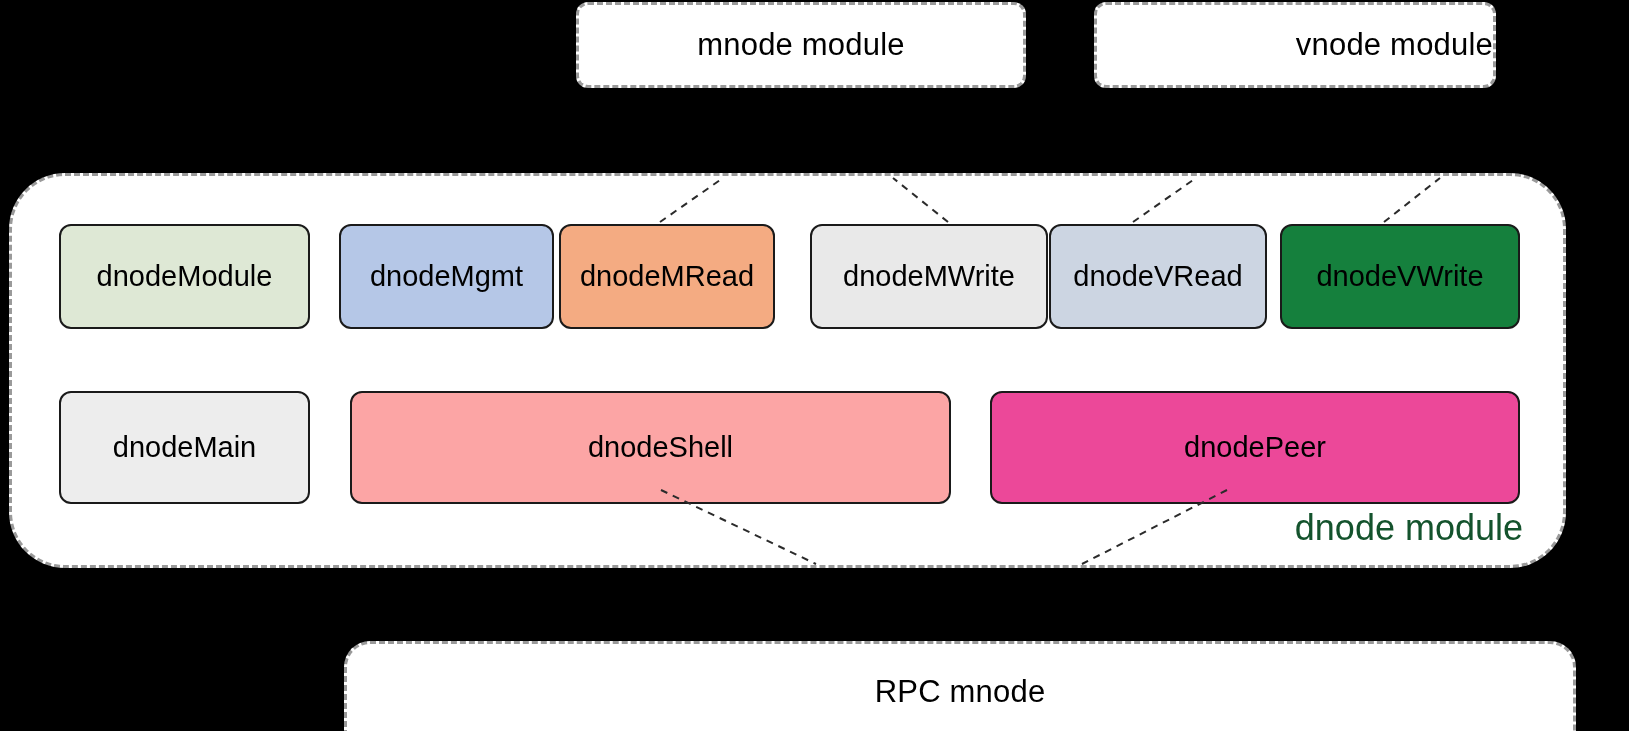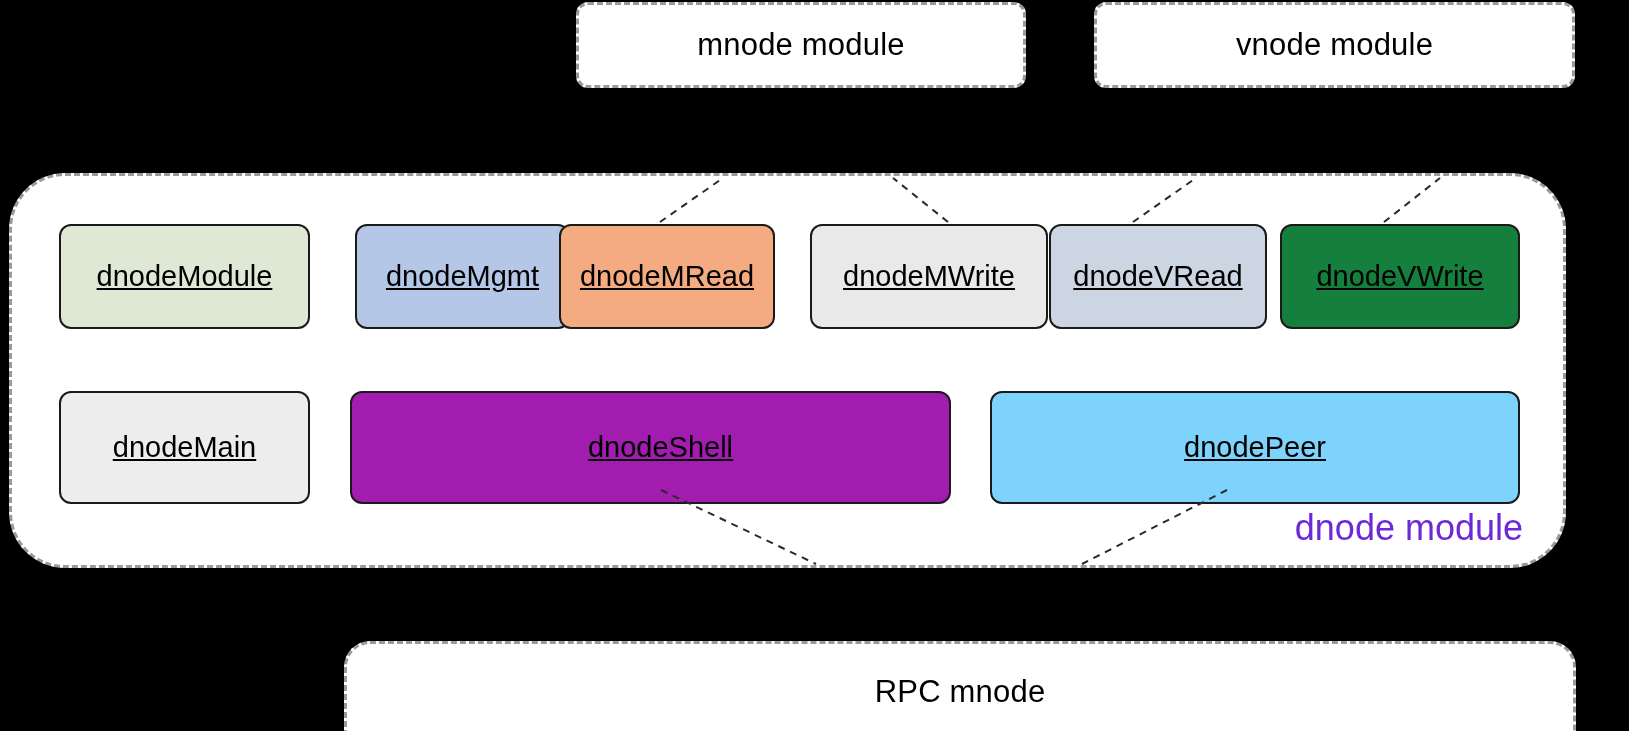--- a/index.html
+++ b/index.html
@@ -39,22 +39,23 @@
 
   #mnode-module {
     left: 576px;
     top: 2px;
     width: 450px;
     height: 86px;
   }
   #vnode-module {
     left: 1094px;
     top: 2px;
-    width: 481px;
+    width: 402px;
     height: 86px;
+    justify-content: flex-end;
   }
   #rpc-module {
     left: 344px;
     top: 641px;
     width: 1232px;
     height: 120px;
     border-radius: 26px;
   }
   #rpc-module .module-label {
     margin-top: -18px;
@@ -70,43 +71,42 @@
     background: #ffffff;
     border: 3px dashed #9a9a9a;
     border-radius: 56px;
     box-sizing: border-box;
   }
   #dnode-module-label {
     position: absolute;
     right: 40px;
     bottom: 16px;
     font-size: 36px;
-    color: #6d28d9;
+    color: #14532d;
   }
 
   
   .comp {
     position: absolute;
     box-sizing: border-box;
     border: 2px solid #1a1a1a;
     border-radius: 12px;
     display: flex;
     align-items: center;
     justify-content: center;
     font-size: 29px;
     color: #000000;
     text-align: center;
     white-space: nowrap;
-    text-decoration: underline;
   }
 
   
   .row1 { top: 48px; height: 105px; }
   #comp-dnodeModule  { left: 47px;  width: 251px; background: #dee8d5; }
-  #comp-dnodeMgmt    { left: 327px; width: 215px; background: #b5c7e7; margin-left: 16px; }
+  #comp-dnodeMgmt    { left: 327px; width: 215px; background: #b5c7e7; }
   #comp-dnodeMRead   { left: 547px; width: 216px; background: #f4ab82; }
   #comp-dnodeMWrite  { left: 798px; width: 238px; background: #e9e9e9; }
   #comp-dnodeVRead   { left: 1037px;width: 218px; background: #ccd5e2; }
   #comp-dnodeVWrite  { left: 1268px;width: 240px; background: #fceecb; }
 
   
   .row2 { top: 200px; height: 113px; margin-top: 15px; }
   #comp-dnodeMain  { left: 47px;  width: 251px; background: #ededed; }
   #comp-dnodeShell { left: 338px; width: 601px; background: #ffc000; }
   #comp-dnodePeer  { left: 978px; width: 530px; background: #a9d18e; }
@@ -151,24 +151,24 @@
     <div class="comp row1" id="comp-dnodeMWrite" style="background: rgb(233, 233, 233);">
       <span>dnodeMWrite</span>
     </div>
     <div class="comp row1" id="comp-dnodeVWrite" style="background: #15803d;">
       <span>dnodeVWrite</span>
     </div>
 
     <div class="comp row2" id="comp-dnodeMain" style="background: rgb(237, 237, 237);">
       <span>dnodeMain</span>
     </div>
-    <div class="comp row2" id="comp-dnodeShell" style="background: #a21caf; padding-left: 20px;">
+    <div class="comp row2" id="comp-dnodeShell" style="background: #fca5a5; padding-left: 20px;">
       <span>dnodeShell</span>
     </div>
-    <div class="comp row2" id="comp-dnodePeer" style="background: #7dd3fc;">
+    <div class="comp row2" id="comp-dnodePeer" style="background: #ec4899;">
       <span>dnodePeer</span>
     </div>
 
     <div id="dnode-module-label">dnode module</div>
   </div>
 
   <div class="module-box" id="rpc-module">
     <span class="module-label">RPC mnode</span>
   </div>
 

